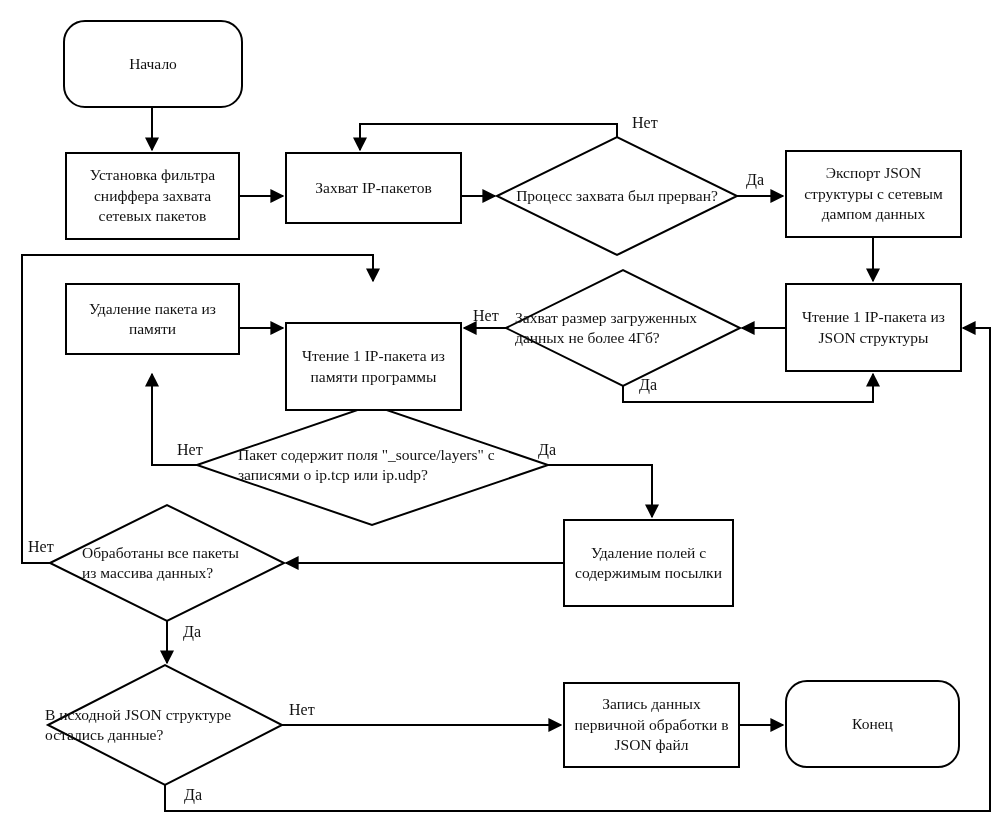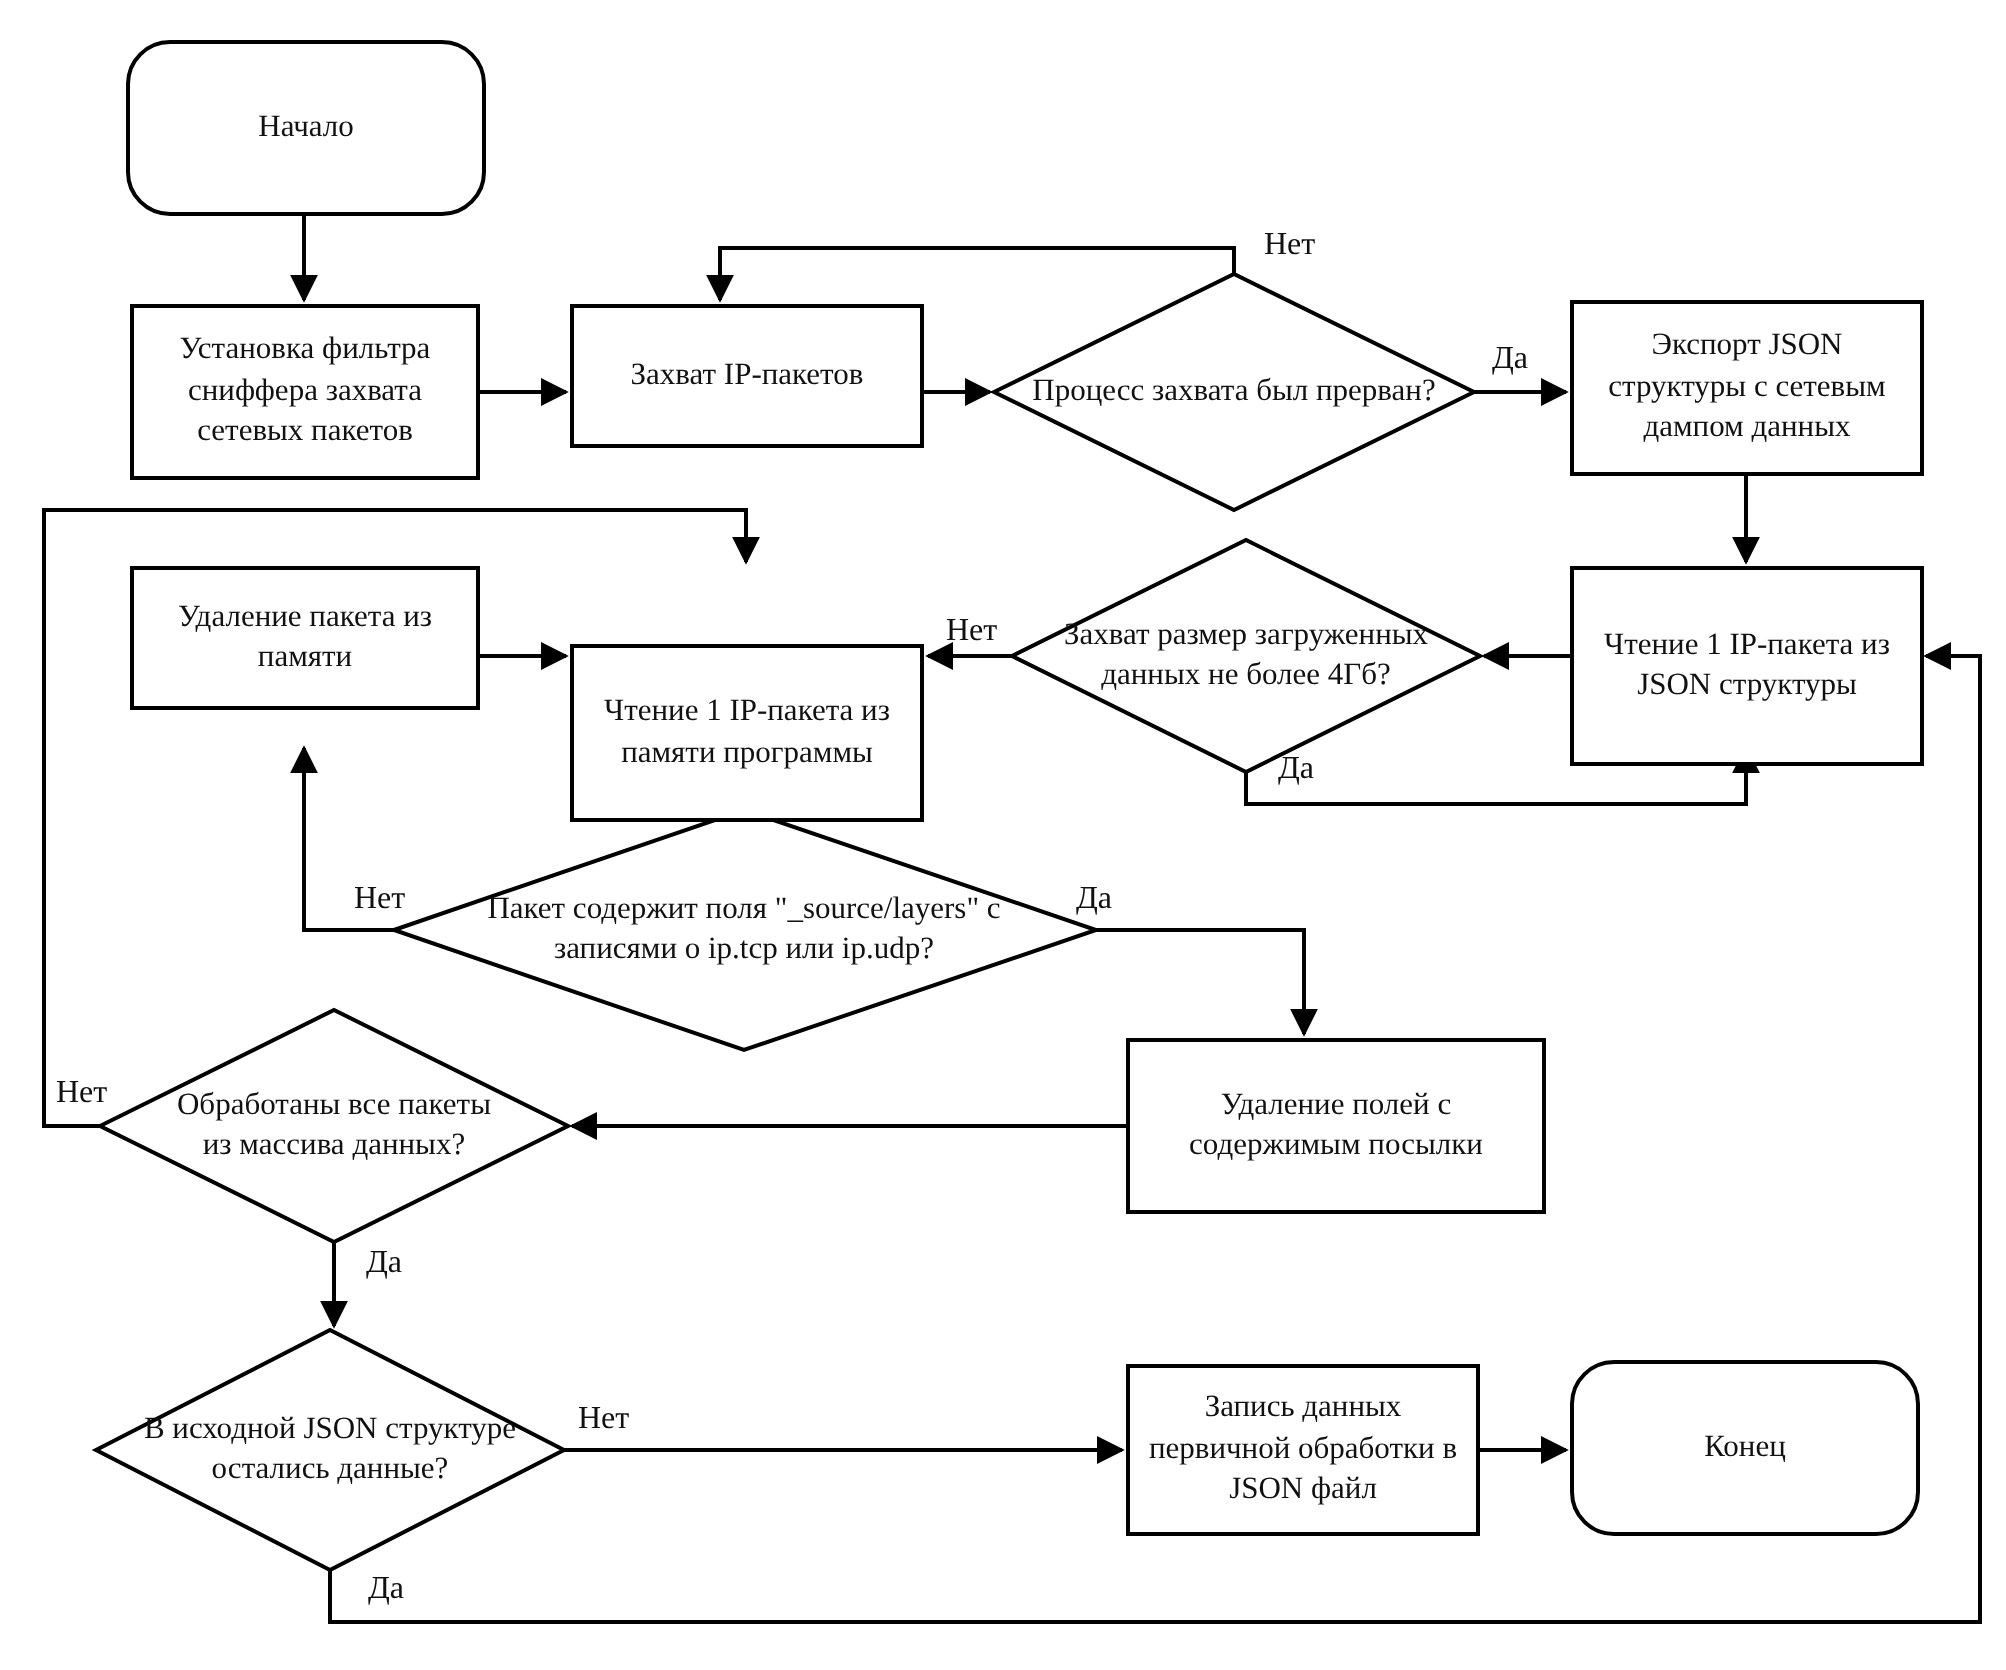--- a/index.html
+++ b/index.html
@@ -20,21 +20,21 @@
     display:flex;align-items:center;justify-content:center;
     text-align:center;
     font-size:15.5px;line-height:1.32;
     padding:18px 8px;
   }
   .terminator{border-radius:22px;}
   .dlabel{
     position:absolute;
     box-sizing:border-box;
     display:flex;align-items:center;justify-content:center;
-    text-align:center;
+    text-align:left;
     font-size:15.5px;line-height:1.3;
     background:transparent;
   }
   .edge-label{
     position:absolute;
     font-size:16px;line-height:1;
     background:transparent;
     white-space:nowrap;
   }
 </style>
@@ -88,33 +88,33 @@
   </div>
 
   <div class="node" style="left:285px;top:152px;width:177px;height:72px;">
     <span>Захват IP-пакетов</span>
   </div>
 
   <div class="node" style="left:785px;top:150px;width:177px;height:88px;">
     <span>Экспорт JSON структуры с сетевым дампом данных</span>
   </div>
 
-  <div class="node" style="left:785px;top:283px;width:177px;height:100px;">
+  <div class="node" style="left:785px;top:283px;width:177px;height:89px;">
     <span>Чтение 1 IP-пакета из JSON структуры</span>
   </div>
 
   <div class="node" style="left:285px;top:283px;width:177px;height:89px;margin-top:39px;">
     <span>Чтение 1 IP-пакета из памяти программы</span>
   </div>
 
   <div class="node" style="left:65px;top:283px;width:175px;height:72px;">
     <span>Удаление пакета из памяти</span>
   </div>
 
-  <div class="node" style="left:563px;top:519px;width:210px;height:88px;">
+  <div class="node" style="left:563px;top:519px;width:171px;height:88px;">
     <span>Удаление полей с содержимым посылки</span>
   </div>
 
   <div class="node" style="left:563px;top:682px;width:177px;height:86px;text-align:center;">
     <span>Запись данных первичной обработки в JSON файл</span>
   </div>
 
   <div class="node terminator" style="left:785px;top:680px;width:175px;height:88px;">
     <span>Конец</span>
   </div>

